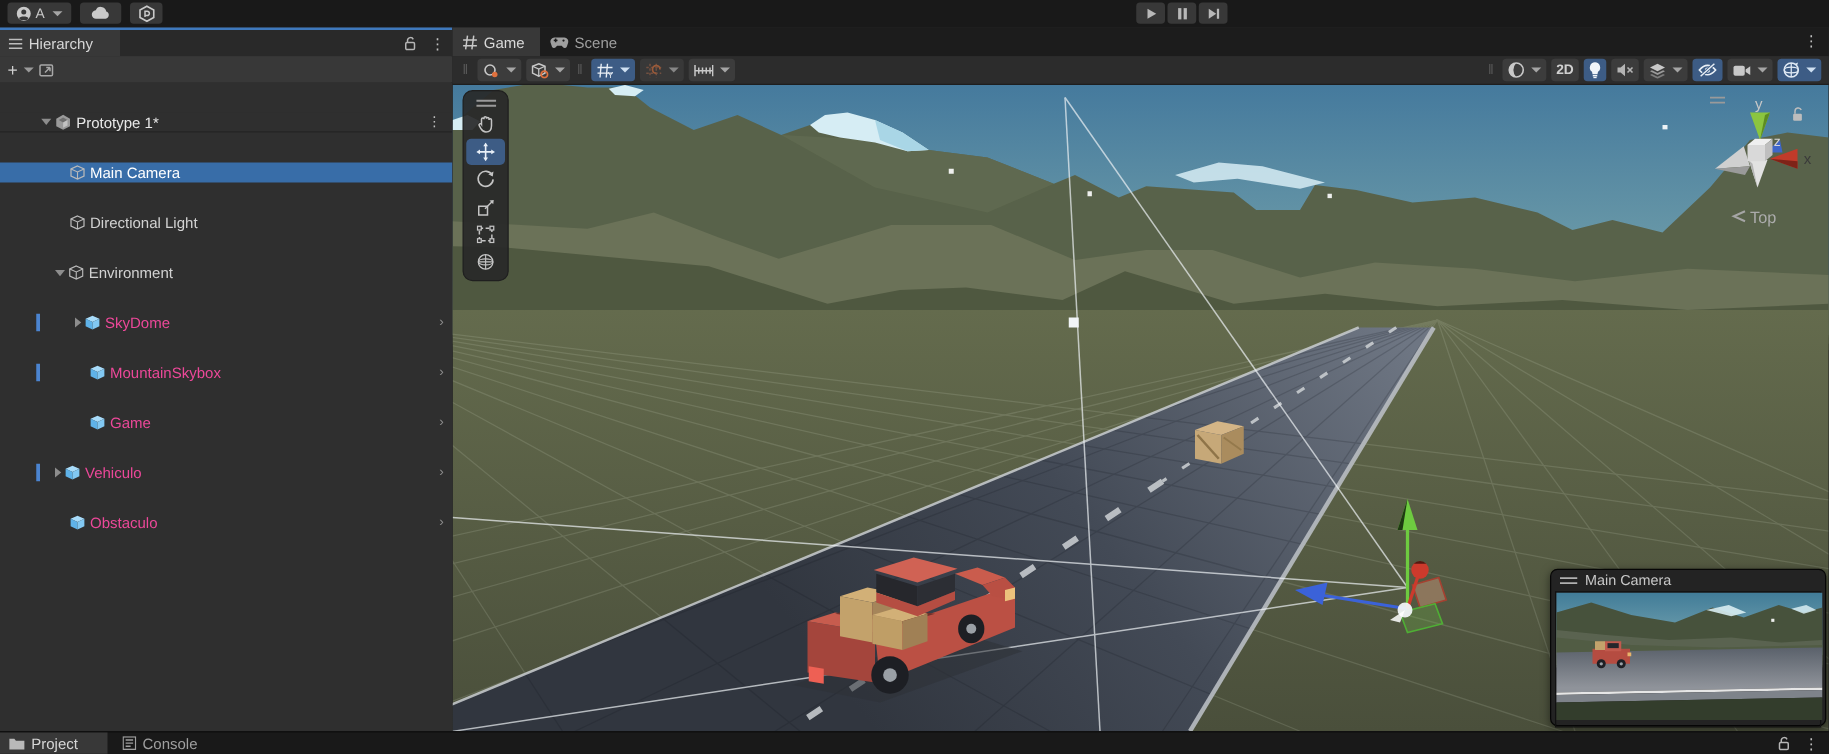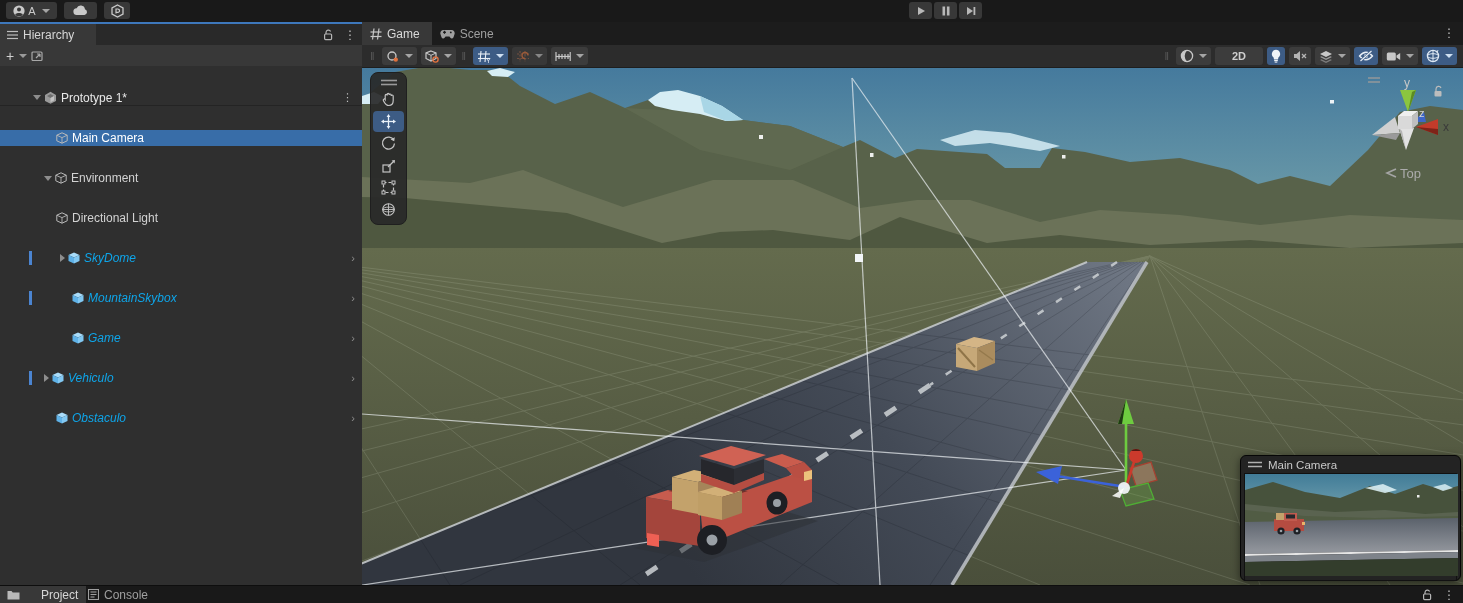--- a/index.html
+++ b/index.html
@@ -36,39 +36,39 @@
   .h-row { position:relative; height:16px; display:flex; align-items:center; font-size:12px; color:#d2d2d2;margin-top:24px; }
   .h-row.scene-header { background:#2f2f2f; border-bottom:1px solid #242424; color:#e8e8e8; }
   .h-row.selected { background:#386da8; color:#ffffff; }
   .h-row .tri { width:0; height:0; margin-right:3px; }
   .tri.open  { border-left:4px solid transparent; border-right:4px solid transparent; border-top:5px solid #8d8d8d; }
   .tri.closed{ border-top:4px solid transparent; border-bottom:4px solid transparent; border-left:5px solid #8d8d8d; }
   .h-row .rowicon { margin-right:4px; }
   .h-row .chev { position:absolute; right:7px; color:#8d8d8d; font-size:11px; }
   .h-row .kebab { position:absolute; right:9px; color:#c0c0c0; letter-spacing:0; font-size:11px; }
   .h-row .modbar { position:absolute; left:29px; top:1px; width:2.5px; height:14px; background:#4b84d0; }
-  .prefab-label { color:#0ea5e9;font-style:italic; }
+  .prefab-label { color:#ec4899; }
 
   
   #scenepanel { position:relative; width:1101px; height:563px; background:#2b2b2b; }
   #s-tabstrip { position:absolute; left:0; top:0; width:1101px; height:23px; background:#1c1c1c; display:flex; }
   .s-tab { height:23px; display:flex; align-items:center; gap:5px; padding:0 12px 0 8px; font-size:12px; color:#9f9f9f; }
   .s-tab.active { background:#383838; color:#d9d9d9; }
   #s-strip-kebab { position:absolute; right:8px; top:4px; color:#c0c0c0; font-size:12px; }
   #s-toolbar { position:absolute; left:0; top:23px; width:1101px; height:23px; background:#2c2c2c;
     border-bottom:1px solid #1e1e1e; display:flex; align-items:center; padding:0 4px; }
   .grip { color:#5a5a5a; font-size:11px; letter-spacing:1px; margin:0 4px; }
   .tbn { height:18px; background:#3c3c3c; border-radius:3px; display:flex; align-items:center;
     justify-content:center; padding:0 4px; margin:0 2px; color:#c8c8c8; font-size:11px; gap:2px; }
   .tbn.blue { background:#3d5c85; }
   .dd { width:0; height:0; border-left:4px solid transparent; border-right:4px solid transparent;
     border-top:4px solid #a5a5a5; margin-left:3px; }
   .tbn.blue .dd { border-top-color:#cfe0f2; }
   #s-toolbar .spacer { flex:1; }
-  #twodim { font-weight:bold; font-size:11px; color:#cfcfcf; padding:0 17px;justify-content:flex-end; }
+  #twodim { font-weight:bold; font-size:11px; color:#cfcfcf; padding:0 4px;justify-content:flex-end; }
 
   
   #viewport { position:absolute; left:0; top:46px; width:1101px; height:517px; overflow:hidden; }
   #scene-svg { display:block; }
 
   
   #tools { position:absolute; left:8px; top:4px; width:37px; background:rgba(40,40,40,.92);
     border:1px solid #1f1f1f; border-radius:8px; padding:3px 0 3px; }
   #tools .handle { height:12px; display:flex; align-items:center; justify-content:center; }
   .toolbtn { width:31px; height:21px; margin:1px auto; border-radius:4px; display:flex; align-items:center; justify-content:center; }
@@ -167,34 +167,34 @@
         </div>
         <div class="h-row selected">
           <span class="tri" style="margin-left: 44px; width: 9px;"></span>
           <svg width="12" height="12" viewBox="0 0 12 12" class="rowicon">
             <path d="M6 .8 L11.2 3.2 V8.8 L6 11.2 L.8 8.8 V3.2 Z" fill="none" stroke="#b9b9b9" stroke-width="1"></path>
             <path d="M.8 3.2 L6 5.6 L11.2 3.2 M6 5.6 V11.2" fill="none" stroke="#b9b9b9" stroke-width=".9"></path>
           </svg>
           <span>Main Camera</span>
         </div>
         <div class="h-row">
+          <span class="tri" style="margin-left: 44px; width: 9px;"></span>
+          <svg width="12" height="12" viewBox="0 0 12 12" class="rowicon">
+            <path d="M6 .8 L11.2 3.2 V8.8 L6 11.2 L.8 8.8 V3.2 Z" fill="none" stroke="#b9b9b9" stroke-width="1"></path>
+            <path d="M.8 3.2 L6 5.6 L11.2 3.2 M6 5.6 V11.2" fill="none" stroke="#b9b9b9" stroke-width=".9"></path>
+          </svg>
+          <span>Directional Light</span>
+        </div>
+        <div class="h-row">
           <span class="tri open" style="margin-left: 44px;"></span>
           <svg width="12" height="12" viewBox="0 0 12 12" class="rowicon">
             <path d="M6 .8 L11.2 3.2 V8.8 L6 11.2 L.8 8.8 V3.2 Z" fill="none" stroke="#b9b9b9" stroke-width="1"></path>
             <path d="M.8 3.2 L6 5.6 L11.2 3.2 M6 5.6 V11.2" fill="none" stroke="#b9b9b9" stroke-width=".9"></path>
           </svg>
           <span>Environment</span>
-        </div>
-        <div class="h-row">
-          <span class="tri" style="margin-left: 44px; width: 9px;"></span>
-          <svg width="12" height="12" viewBox="0 0 12 12" class="rowicon">
-            <path d="M6 .8 L11.2 3.2 V8.8 L6 11.2 L.8 8.8 V3.2 Z" fill="none" stroke="#b9b9b9" stroke-width="1"></path>
-            <path d="M.8 3.2 L6 5.6 L11.2 3.2 M6 5.6 V11.2" fill="none" stroke="#b9b9b9" stroke-width=".9"></path>
-          </svg>
-          <span>Directional Light</span>
         </div>
         <div class="h-row">
           <span class="modbar"></span>
           <span class="tri closed" style="margin-left: 60px;"></span>
           <svg width="12" height="12" viewBox="0 0 12 12" class="rowicon">
             <polygon points="6,0.5 11.5,3 6,5.5 0.5,3" fill="#a8dcfa"></polygon>
             <polygon points="0.5,3 6,5.5 6,11.5 0.5,9" fill="#5fb2e8"></polygon>
             <polygon points="11.5,3 6,5.5 6,11.5 11.5,9" fill="#82c8f2"></polygon>
           </svg>
           <span class="prefab-label">SkyDome</span>
@@ -668,27 +668,27 @@
             </g>
             <rect x="172" y="21" width="2.5" height="2.5" fill="#ffffff" opacity=".9"></rect>
           </svg>
         </div>
       </div>
     </div>
   </div>
 </div>
 
 <div id="bottombar" style="position:absolute;left:0;top:585px;width:1463px;height:18px;background:#191919;border-top:1px solid #0e0e0e;display:flex;align-items:stretch;">
-  <div style="width:86px;background:#383838;display:flex;align-items:center;gap:21px;padding-left:7px;color:#d6d6d6;font-size:12px;">
+  <div style="width:86px;background:#383838;display:flex;align-items:center;gap:5px;padding-left:7px;color:#d6d6d6;font-size:12px;">
     <svg width="13" height="10" viewBox="0 0 13 10">
         <path d="M0.5 1 h4 l1.2 1.5 H12.5 V9.5 H0.5 Z" fill="#b9b9b9"></path>
       </svg>
     <span>Project</span>
   </div>
-  <div style="display:flex;align-items:center;gap:5px;padding:0 2px;color:#9f9f9f;font-size:12px;">
+  <div style="display:flex;align-items:center;gap:5px;padding:0 12px;color:#9f9f9f;font-size:12px;">
     <svg width="11" height="11" viewBox="0 0 11 11">
         <rect x="0.5" y="0.5" width="10" height="10" fill="none" stroke="#9f9f9f" stroke-width="1.1"></rect>
         <line x1="2.5" y1="3" x2="8.5" y2="3" stroke="#9f9f9f" stroke-width="1.1"></line>
         <line x1="2.5" y1="5.5" x2="8.5" y2="5.5" stroke="#9f9f9f" stroke-width="1.1"></line>
         <line x1="2.5" y1="8" x2="6.5" y2="8" stroke="#9f9f9f" stroke-width="1.1"></line>
       </svg>
     <span>Console</span>
   </div>
   <div style="flex:1"></div>
   <div style="display:flex;align-items:center;gap:10px;padding-right:8px;">

